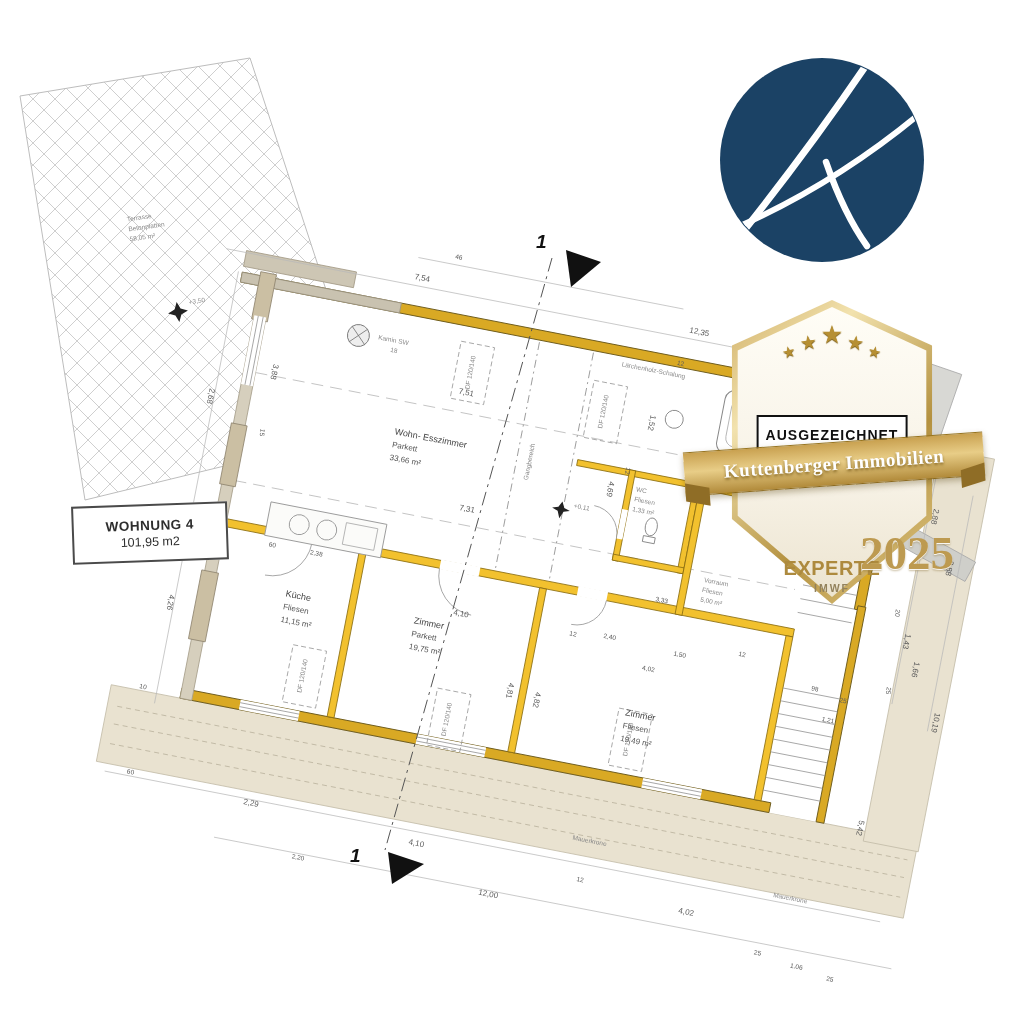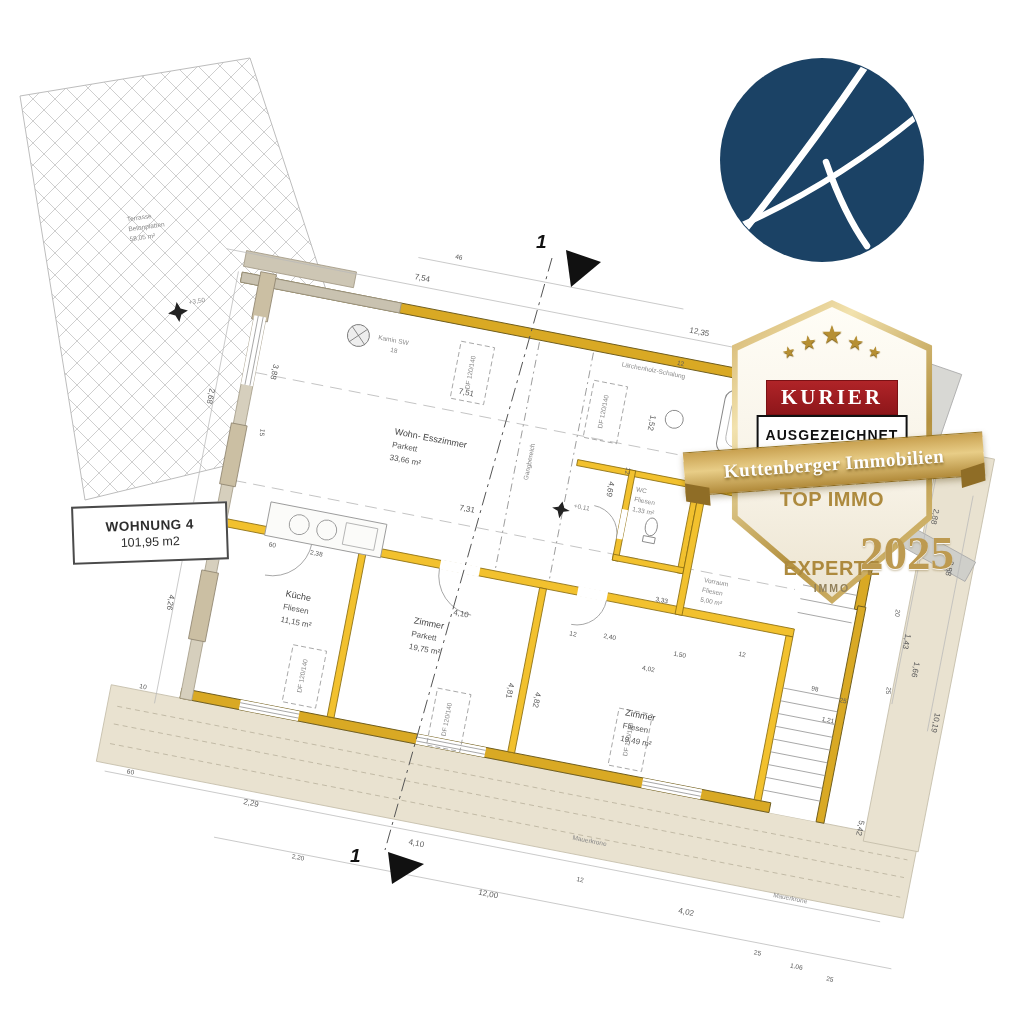--- a/index.html
+++ b/index.html
@@ -310,29 +310,27 @@
 <div id="badge">
   <div class="badge-outer"></div>
   <div class="badge-inner"></div>
   <div class="stars">
     <span class="st0">★</span>
     <span class="st1">★</span>
     <span class="st2">★</span>
     <span class="st3">★</span>
     <span class="st4">★</span>
   </div>
-  <div class="kurier">KURIER</div>
   <div class="ausg">AUSGEZEICHNET</div>
   <div class="ribbon">
     <span>Kuttenberger Immobilien</span>
   </div>
-  <div class="topimmo">TOP IMMO</div>
   <div class="experte">EXPERTE</div>
   <div class="year">2025</div>
-  <div class="imwf">IMMO</div>
+  <div class="imwf">IMWF</div>
 </div>
 
 <div id="logo">
   <svg width="220" height="220" viewBox="0 0 220 220">
     <defs>
           <clipPath id="logoclip">
             <circle cx="110" cy="108" r="101"></circle>
           </clipPath>
         </defs>
     <circle cx="110" cy="108" r="102" fill="#1B4265"></circle>

